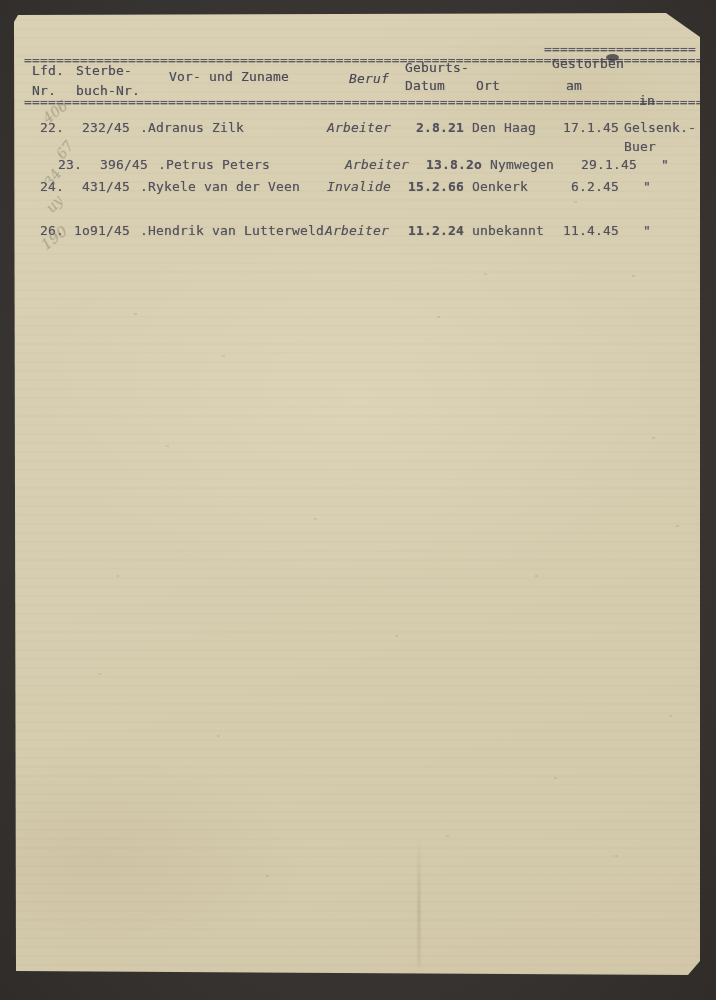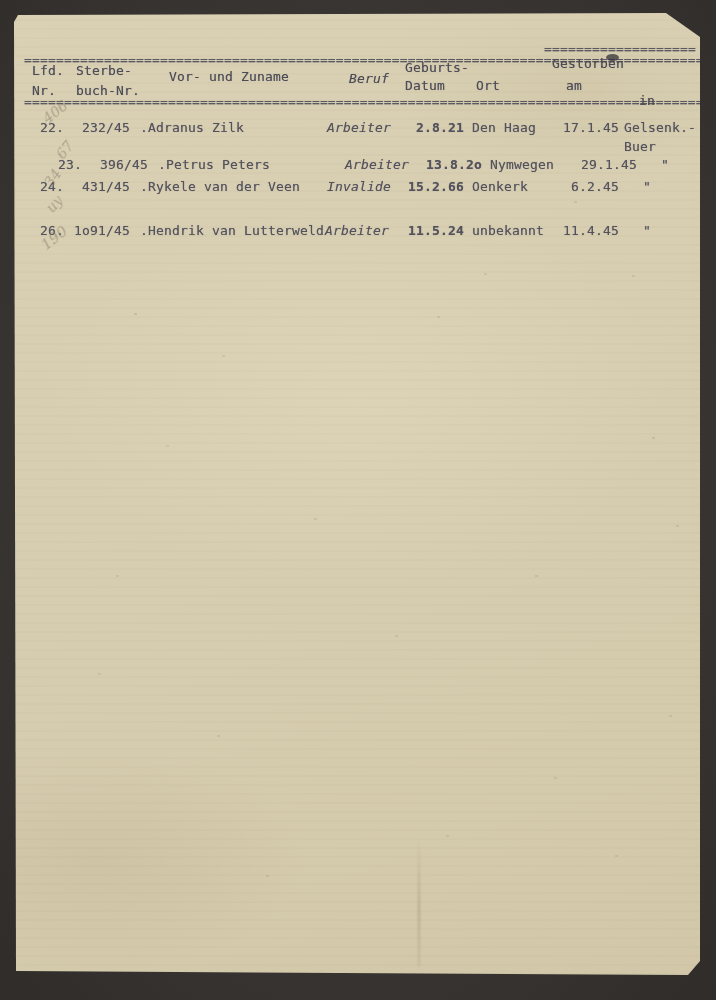--- a/index.html
+++ b/index.html
@@ -137,21 +137,21 @@
       <span class="t c-gam">6.2.45</span>
       <span class="t c-gin">"</span>
     </div>
 
 
     <div class="row r4" style="top:211px;">
       <span class="t c-nr">26.</span>
       <span class="t c-reg">1o91/45</span>
       <span class="t c-name">.Hendrik van Lutterweld</span>
       <span class="t c-beruf">Arbeiter</span>
-      <span class="t c-gdat">11.5.24</span>
+      <span class="t c-gdat">11.2.24</span>
       <span class="t c-gort">unbekannt</span>
       <span class="t c-gam">11.4.45</span>
       <span class="t c-gin">"</span>
     </div>
 
     <div class="pencil" style="left:28px;top:92px;transform:rotate(-38deg);">406</div>
     <div class="pencil" style="left:42px;top:130px;transform:rotate(-50deg);">67</div>
     <div class="pencil" style="left:30px;top:158px;transform:rotate(-55deg);">34</div>
     <div class="pencil" style="left:32px;top:184px;transform:rotate(-48deg);">uy</div>
     <div class="pencil" style="left:26px;top:218px;transform:rotate(-38deg);font-size:15px;">190</div>

